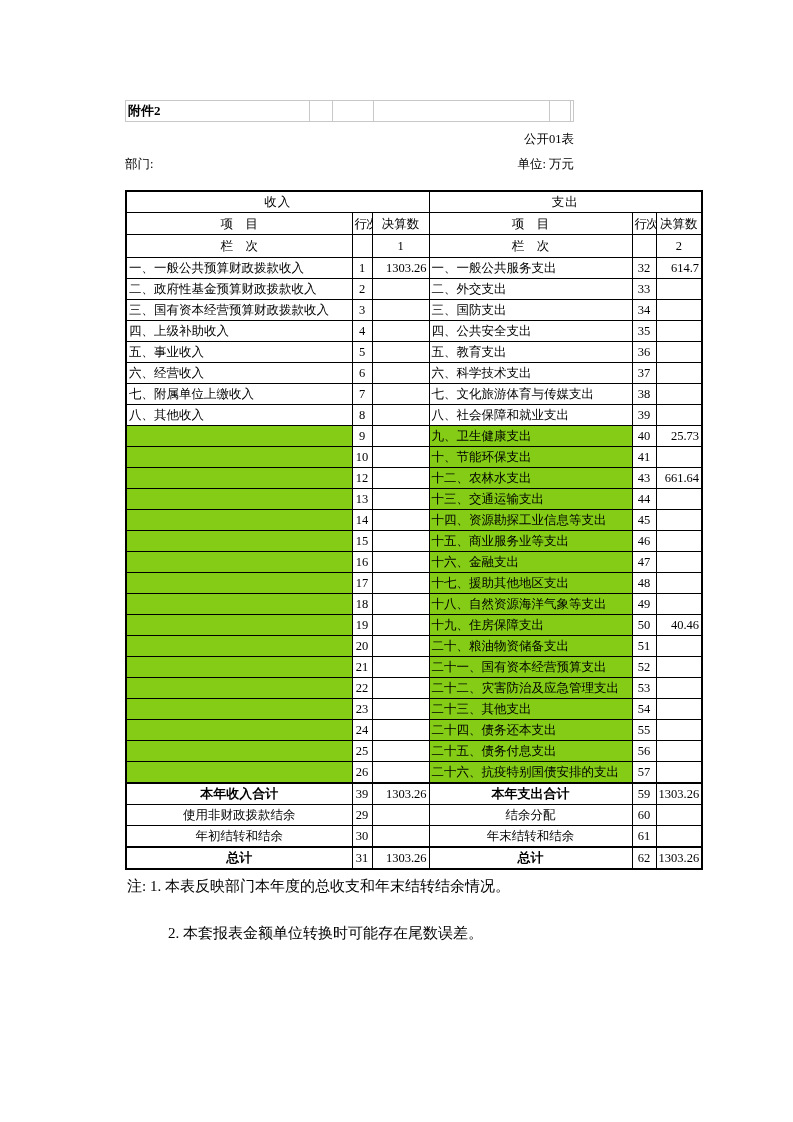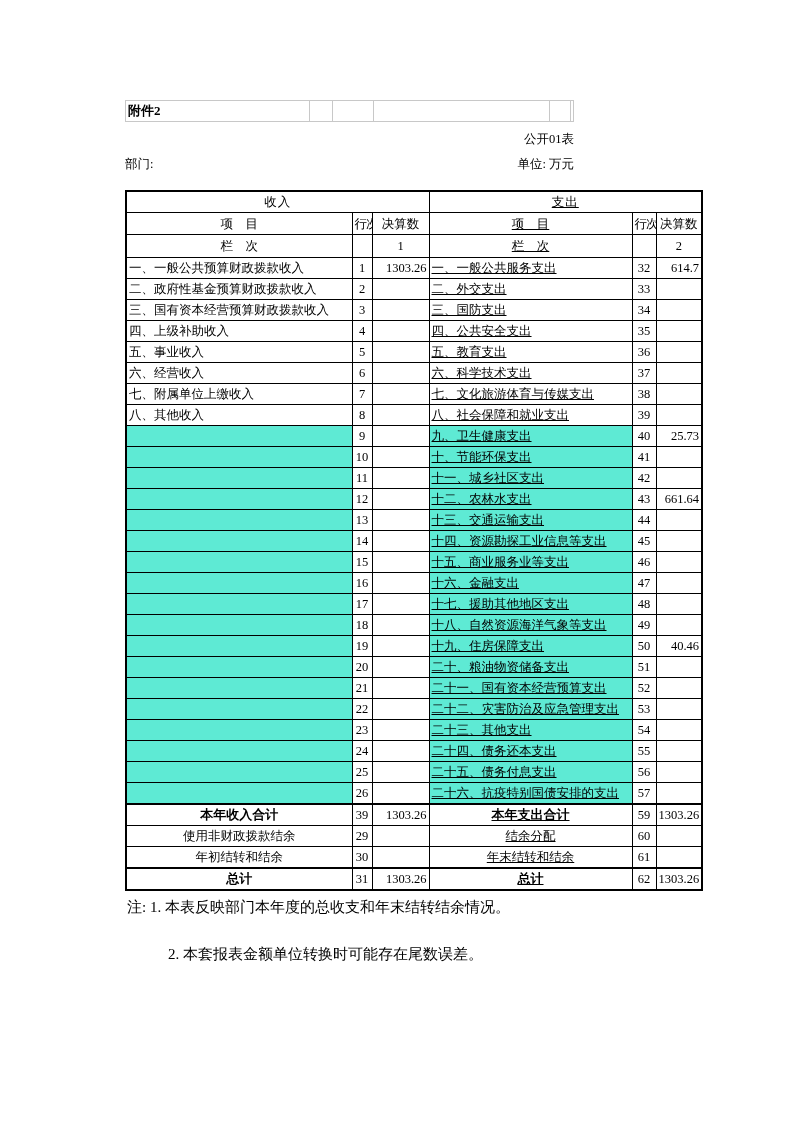--- a/index.html
+++ b/index.html
@@ -35,29 +35,29 @@
   }
 
   table.budget {
     margin-top:19px; width:576px; table-layout:fixed; border-collapse:collapse;
     border:2px solid #000;
   }
   table.budget td {
     border:1px solid #000; height:21px; line-height:20px;
     font-size:12.5px; padding:0 2px; overflow:hidden; white-space:nowrap;
   }
-  td.mid { border-left:2px solid #000;text-decoration:underline; }
+  td.mid { border-left:2px solid #000; }
   tr.thick-top td { border-top:2px solid #000; }
   td.sec { text-align:center; font-size:13px; letter-spacing:1px; }
   td.colh { text-align:center; font-size:13px; }
   td.colh-rowno { text-align:center; font-size:11px; letter-spacing:-1px; padding:0; }
   td.item { text-align:left; padding-left:3px; }
   td.rowno { text-align:center; font-size:12px; padding:0; }
   td.amount { text-align:right; padding-right:3px; font-size:12px; }
-  td.shaded { background:#5eead4; }
+  td.shaded { background:#84cc16; }
   td.sum-label { text-align:center; }
   td.sum-label.bold { font-weight:bold; font-size:13px; }
 
   .notes { margin-top:8px; font-size:15px; }
   .note1 { margin-left:2px; line-height:17px; }
   .note2 { margin-left:43px; margin-top:30px; line-height:17px; }
 </style>
 </head>
 <body>
 
@@ -186,28 +186,20 @@
         <tr>
           <td class="item shaded"></td>
           <td class="rowno">10</td>
           <td class="amount"></td>
           <td class="item mid shaded">十、节能环保支出</td>
           <td class="rowno">41</td>
           <td class="amount"></td>
         </tr>
         <tr>
           <td class="item shaded"></td>
-          <td class="rowno">11</td>
-          <td class="amount"></td>
-          <td class="item mid shaded">十一、城乡社区支出</td>
-          <td class="rowno">42</td>
-          <td class="amount"></td>
-        </tr>
-        <tr>
-          <td class="item shaded"></td>
           <td class="rowno">12</td>
           <td class="amount"></td>
           <td class="item mid shaded">十二、农林水支出</td>
           <td class="rowno">43</td>
           <td class="amount">661.64</td>
         </tr>
         <tr>
           <td class="item shaded"></td>
           <td class="rowno">13</td>
           <td class="amount"></td>

